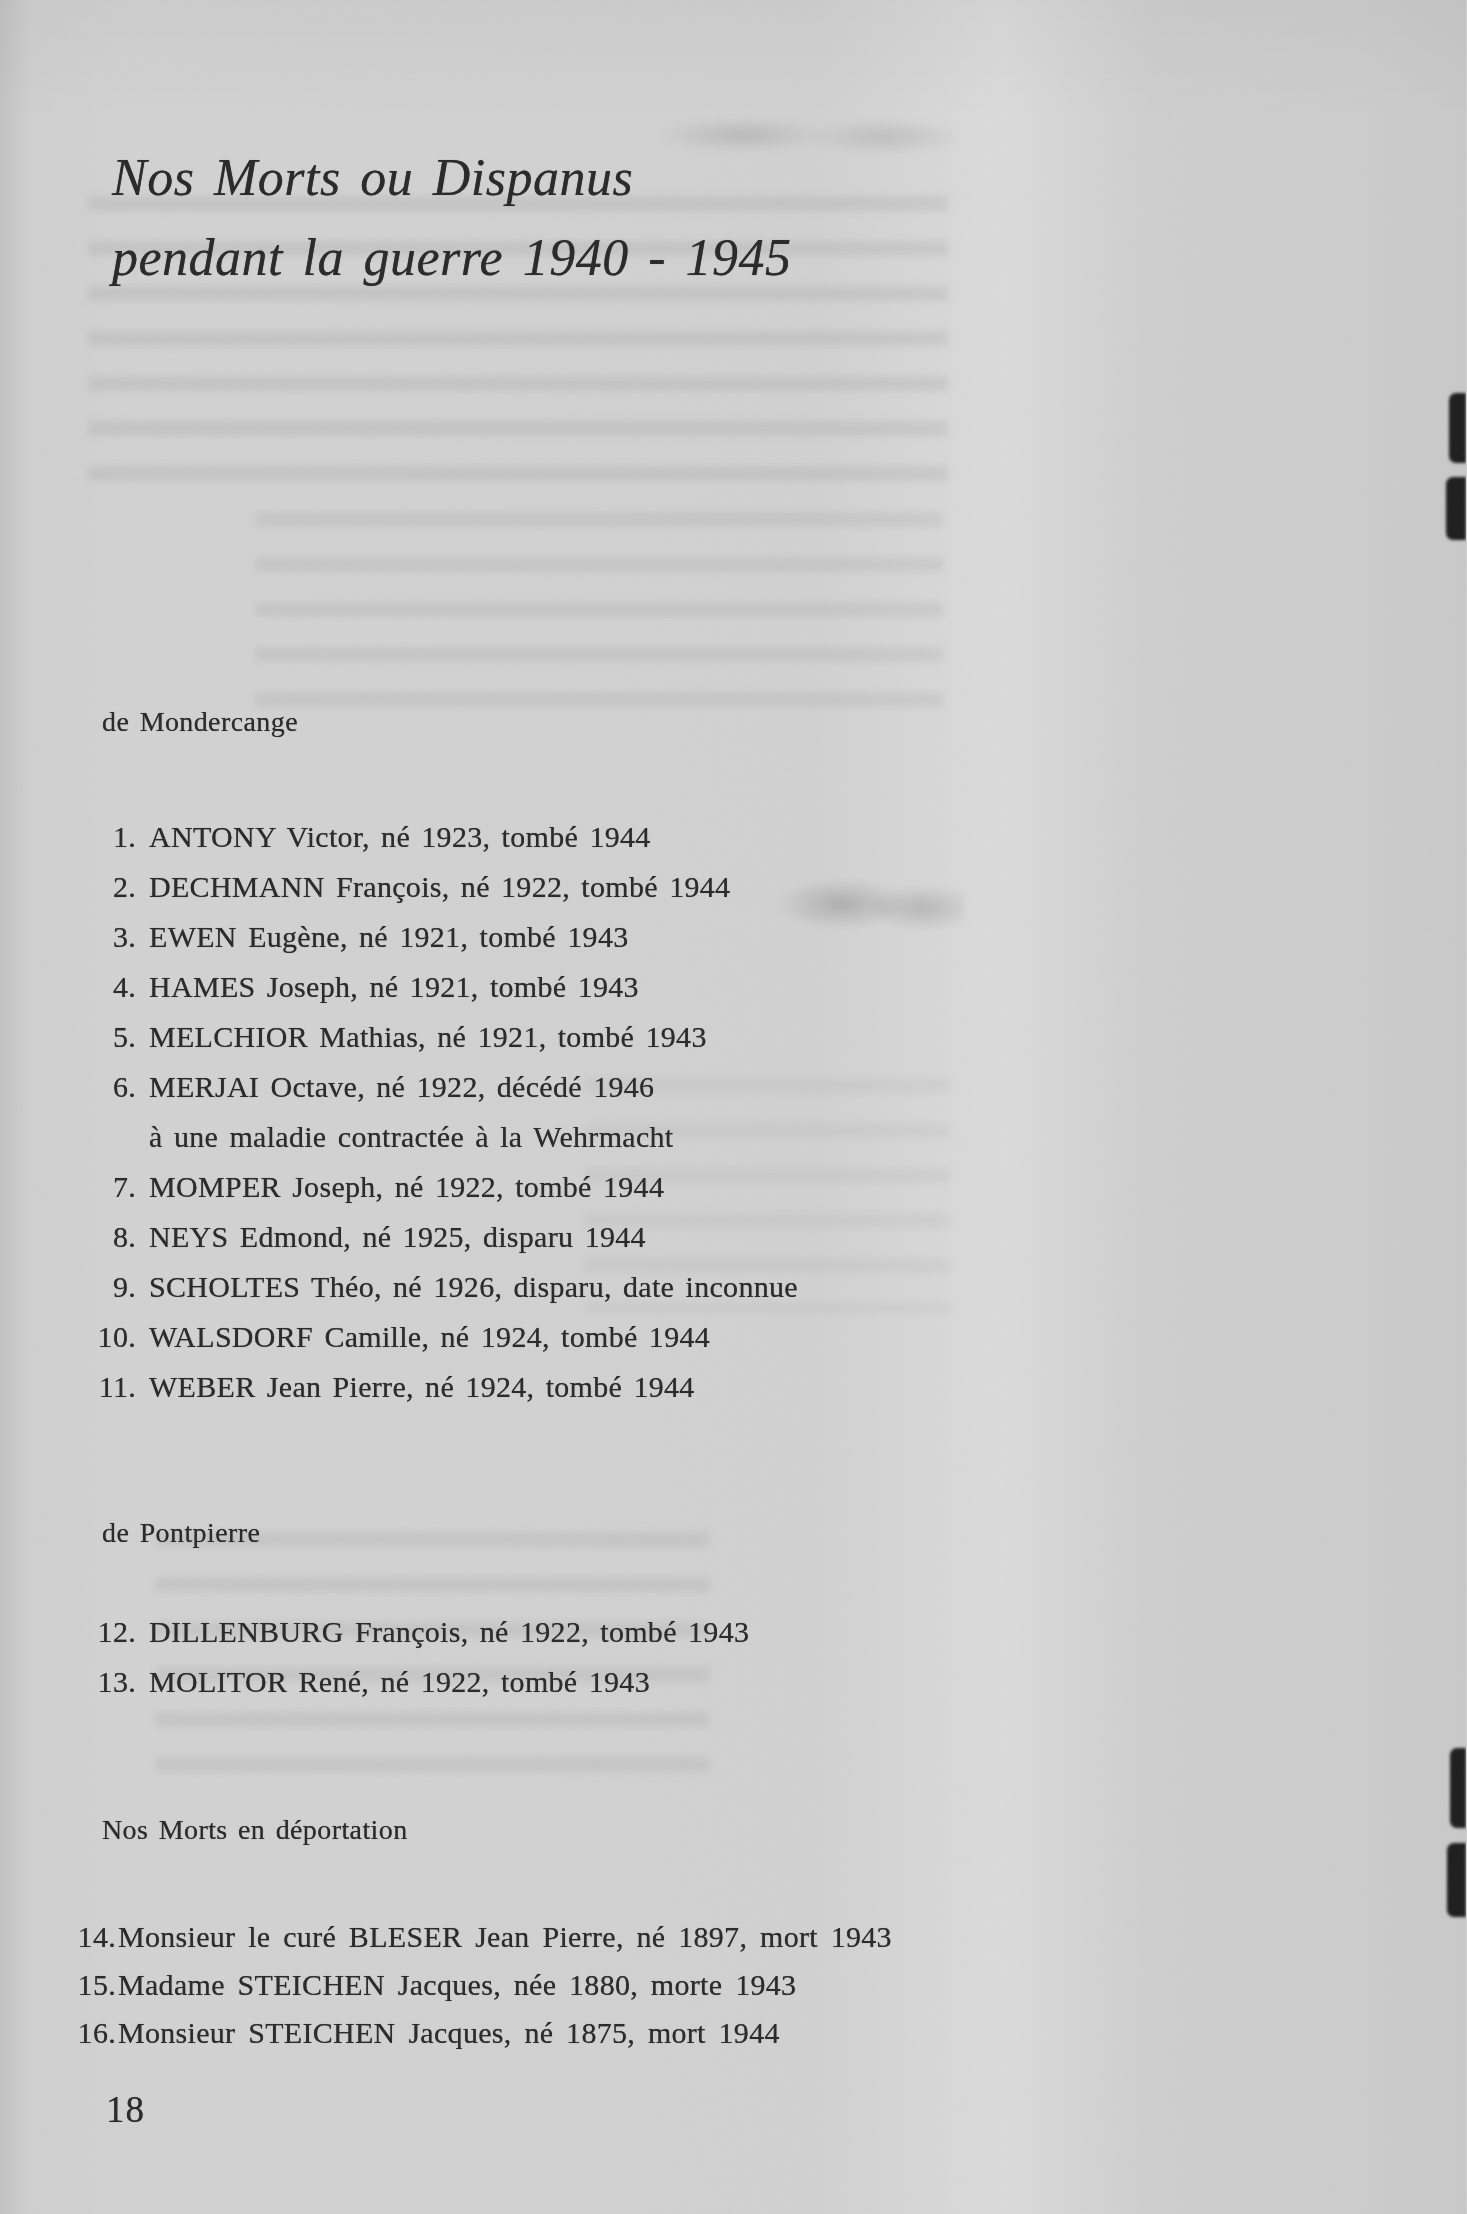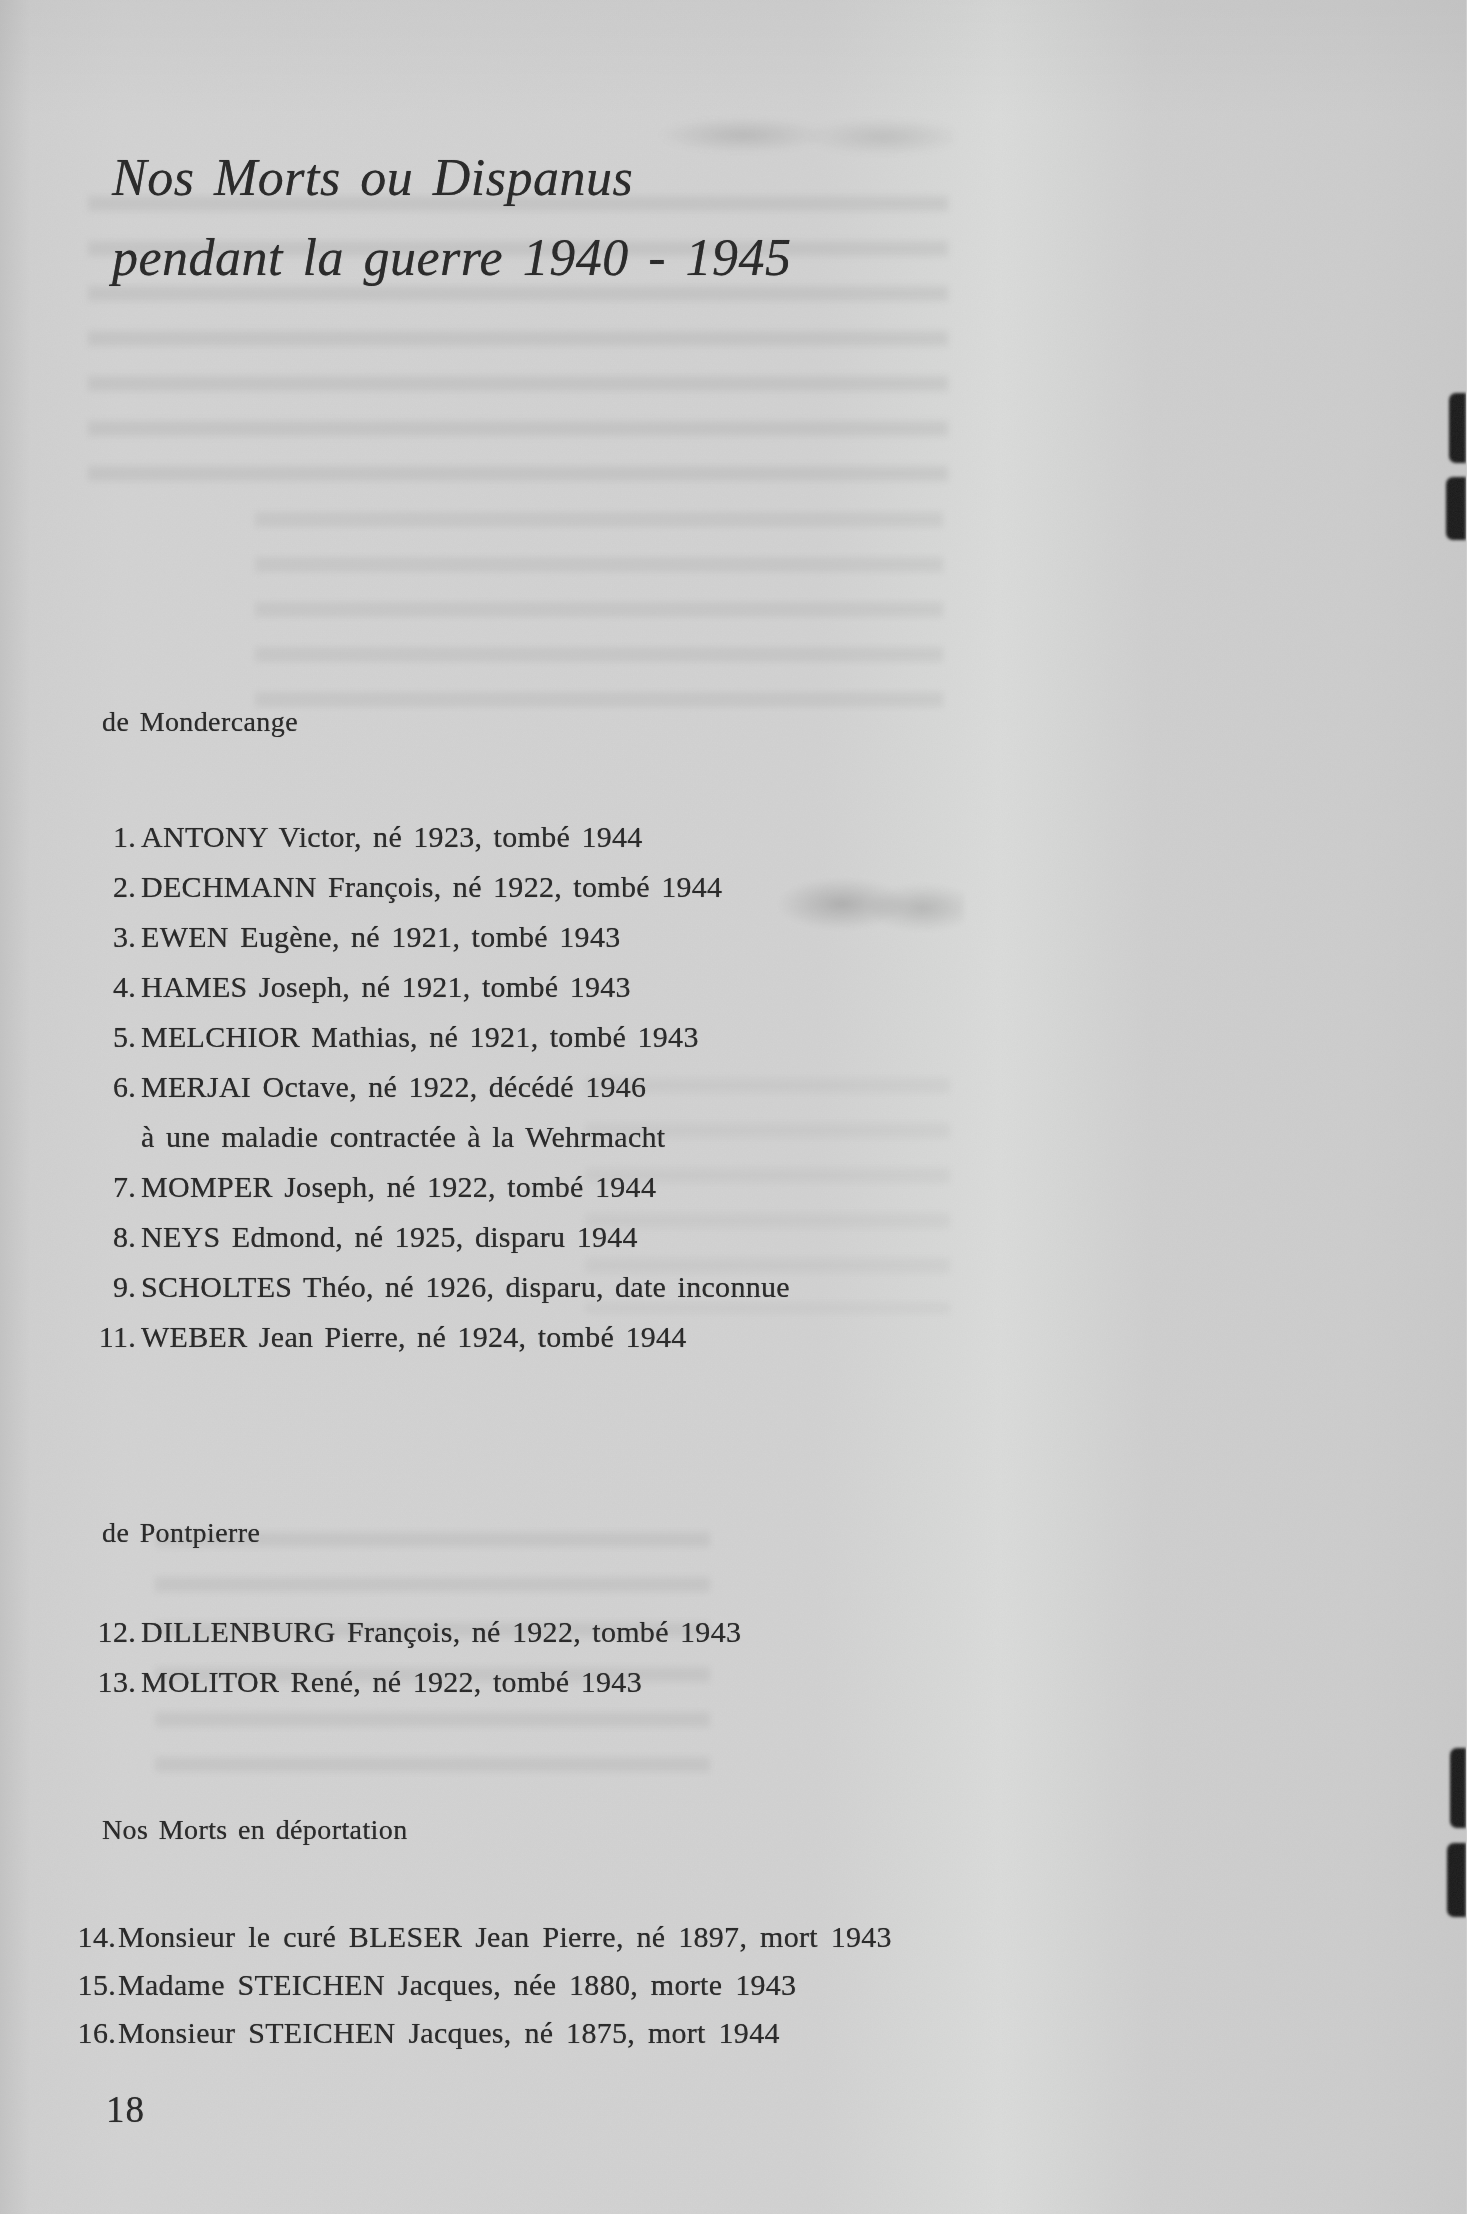--- a/index.html
+++ b/index.html
@@ -43,21 +43,21 @@
   #sec-2 .sec-heading { top:1814px;text-align:center; }
   #sec-2 .sec-items   { top:1913px; }
 
   .sec-items li {
     display:flex; align-items:center;
     font-size:30px; letter-spacing:0.3px; word-spacing:3.5px;
     height:50px;
   }
   #sec-2 .sec-items li { height:48px; word-spacing:5px; }
   .num { width:76px; text-align:right; flex:none; }
-  .txt { margin-left:5px; white-space:nowrap; }
+  .txt { margin-left:13px; white-space:nowrap; }
   #sec-2 .num { width:56px; }
   #sec-2 .txt { margin-left:2px; }
 
   
   #page-number {
     position:absolute; left:106px; top:2088px;
     font-size:37px; letter-spacing:1px;
   }
 
   
@@ -148,20 +148,24 @@
           </li>
           <li>
             <span class="num">8.</span>
             <span class="txt">NEYS Edmond, né 1925, disparu 1944</span>
           </li>
           <li>
             <span class="num">9.</span>
             <span class="txt">SCHOLTES Théo, né 1926, disparu, date inconnue</span>
           </li>
           <li>
+            <span class="num">10.</span>
+            <span class="txt">WALSDORF Camille, né 1924, tombé 1944</span>
+          </li>
+          <li>
             <span class="num">11.</span>
             <span class="txt">WEBER Jean Pierre, né 1924, tombé 1944</span>
           </li>
         </ol>
     </div>
 
     <div class="section" id="sec-1">
       <div class="sec-heading ink">de Pontpierre</div>
       <ol class="sec-items ink">
           <li>

